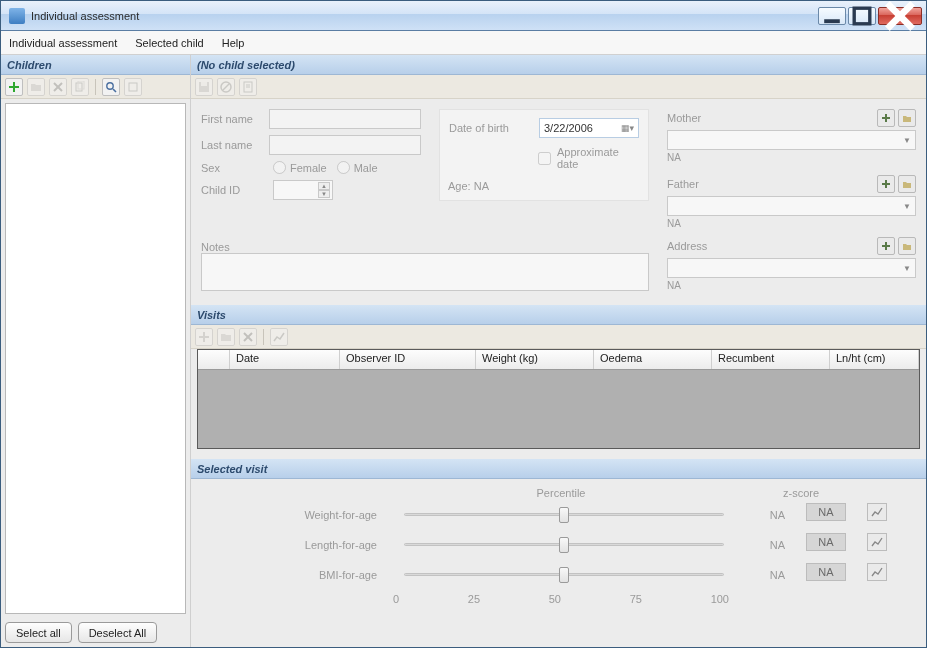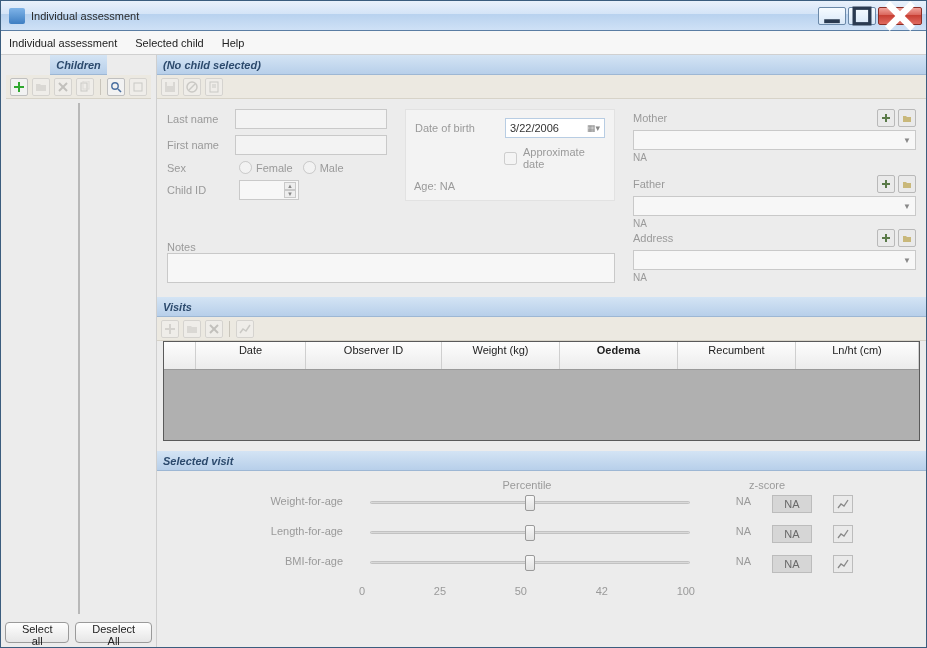--- a/index.html
+++ b/index.html
@@ -11,21 +11,21 @@
   .titlebar .title { flex: 1; color: #2a2a2a; }
   .winbtns { display: flex; gap: 2px; }
   .winbtn { width: 28px; height: 18px; border: 1px solid #6a88a8; border-radius: 2px; background: linear-gradient(#f6fbff,#d9e8f8); display: flex; align-items: center; justify-content: center; color: #2a3a50; font-size: 10px; }
   .winbtn.close { width: 44px; background: linear-gradient(#f1a39a,#d9645a 45%,#c73f33 46%,#e06a60); color: #fff; border-color: #8a2e26; }
   
   .menubar { height: 24px; background: #f7f7f7; border-bottom: 1px solid #d0d0d0; display: flex; align-items: center; padding: 0 8px; gap: 18px; }
   .menubar span { color: #222; }
   
   .body { flex: 1; display: flex; background: #ececec; }
   
-  .leftcol { width: 156px; display: flex; flex-direction: column; border-right: 1px solid #cfcfcf; align-items: center; }
+  .leftcol { width: 190px; display: flex; flex-direction: column; border-right: 1px solid #cfcfcf; }
   .panel-header { height: 20px; background: linear-gradient(#d4e4f4,#b7cfea); border-bottom: 1px solid #9db7d4; padding: 0 6px; display: flex; align-items: center; font-style: italic; font-weight: bold; color: #2c4a6d; }
   .toolbar { height: 24px; background: #ece9e1; border-bottom: 1px solid #d7d3c8; display: flex; align-items: center; padding: 0 4px; gap: 4px; }
   .tbtn { width: 18px; height: 18px; border: 1px solid #bfbfbf; border-radius: 2px; background: #f2f2f2; display: flex; align-items: center; justify-content: center; }
   .tbtn.disabled { opacity: 0.5; }
   .tbtn svg { width: 12px; height: 12px; }
   .tsep { width: 1px; height: 16px; background: #c8c4ba; margin: 0 2px; }
   .listbox { flex: 1; background: #fff; border: 1px solid #b8b8b8; margin: 4px; }
   .list-actions { display: flex; gap: 6px; padding: 4px; }
   .btn { height: 21px; padding: 0 10px; background: linear-gradient(#fefefe,#e6e6e6); border: 1px solid #9a9a9a; border-radius: 4px; color: #222; }
   
@@ -56,29 +56,29 @@
   .mini .mbtn { width:18px; height:18px; border:1px solid #b9b9b9; background:#eaeaea; border-radius:2px; display:flex; align-items:center; justify-content:center; }
   .combo { height: 20px; border:1px solid #c9c9c9; background:#f7f7f7; margin-top:3px; display:flex; align-items:center; justify-content:flex-end; padding-right:4px; color:#888; }
   .combo .tri { font-size:8px; color:#888; }
   .na { color:#9a9a9a; font-size:10px; margin-top:2px; }
   .notes-row { grid-column: 1 / 3; display:flex; margin-top:8px;flex-direction:column; }
   .notes-row label { width:72px; color:#9a9a9a; padding-top:4px; }
   .notes-row textarea { flex:1; height:60px; border:1px solid #c9c9c9; background:#f7f7f7; resize:none; }
   
   .visits-tb { height:24px; background:#ece9e1; border-bottom:1px solid #d7d3c8; display:flex; align-items:center; padding:0 4px; gap:4px; }
   .grid-wrap { border:1px solid #5a5a5a; margin: 0 6px; height: 100px; background:#b0b0b0; display:flex; flex-direction:column; }
-  .grid-head { display:flex; background: linear-gradient(#fdfdfd,#ececec); border-bottom:1px solid #9a9a9a; height:28px;text-align:center; }
+  .grid-head { display:flex; background: linear-gradient(#fdfdfd,#ececec); border-bottom:1px solid #9a9a9a; height:20px; }
   .grid-head .gh { border-right:1px solid #cfcfcf; padding:2px 6px; color:#222; }
-  .gh.c0{width:32px;} .gh.c1{width:110px;} .gh.c2{width:136px;} .gh.c3{width:118px;} .gh.c4{width:118px;font-weight:bold;} .gh.c5{width:118px;} .gh.c6{flex:1;}
+  .gh.c0{width:32px;} .gh.c1{width:110px;} .gh.c2{width:136px;} .gh.c3{width:118px;} .gh.c4{width:118px;} .gh.c5{width:118px;} .gh.c6{flex:1;}
   
   .sv-body { padding: 8px 8px 12px 20px; }
   .sv-headers { display:flex; margin-left: 180px; margin-bottom:4px; color:#9a9a9a; }
   .sv-headers .perc { width: 340px; text-align:center; }
   .sv-headers .zsc { width: 120px; text-align:center; margin-left: 10px; }
-  .metric { display:flex; align-items:flex-start; margin-bottom:12px;gap:13px; }
+  .metric { display:flex; align-items:flex-end; margin-bottom:12px;gap:13px; }
   .metric label { width: 180px; text-align:right; padding-right: 14px; color:#9a9a9a; }
   .slider { width: 320px; position:relative; height:14px; }
   .slider .track { position:absolute; top:6px; left:0; right:0; height:3px; background:#d9d9d9; border:1px solid #c2c2c2; border-radius:2px; }
   .slider .thumb { position:absolute; top:0; left:50%; transform:translateX(-50%); width:10px; height:16px; background:linear-gradient(#f8f8f8,#e2e2e2); border:1px solid #9a9a9a; border-radius:2px; }
   .nacell { width:40px; text-align:right; color:#9a9a9a; margin-left: 8px; }
   .zbox { width:40px; height:18px; background:#d6d6d6; border:1px solid #bcbcbc; text-align:center; color:#6a6a6a; margin-left: 8px; line-height:16px; }
   .gbtn { width:20px; height:18px; border:1px solid #bcbcbc; background:#eaeaea; margin-left:8px; display:flex; align-items:center; justify-content:center; }
   .ticks { display:flex; margin-left:180px; width:340px; justify-content:space-between; color:#9a9a9a; font-size:10px; padding: 0 2px;}
 </style>
 </head>
@@ -184,25 +184,25 @@
               <line x1="4" y1="4" x2="8" y2="4" stroke="#aaa"></line>
               <line x1="4" y1="6" x2="8" y2="6" stroke="#aaa"></line>
             </svg>
           </div>
       </div>
 
       <div class="form-area">
 
         <div>
           <div class="fld">
+              <label>First name</label>
+              <input class="txt" disabled="" style="">
+            </div>
+          <div class="fld">
               <label>Last name</label>
-              <input class="txt" disabled="" style="">
-            </div>
-          <div class="fld">
-              <label>First name</label>
               <input class="txt" disabled="" style="">
             </div>
           <div class="fld">
               <label>Sex</label>
             <span class="radio">
                 <input type="radio" disabled="" style="">
                 <span>Female</span>
               </span>
             <span class="radio">
                 <input type="radio" disabled="" style="">
@@ -279,21 +279,21 @@
                 <span class="tri">▼</span>
               </div>
             <div class="na">NA</div>
           </div>
         </div>
 
         <div class="notes-row">
           <label>Notes</label>
           <textarea disabled="" style=""></textarea>
         </div>
-        <div class="rel" style="">
+        <div class="rel" style="margin-top:8px;">
           <div class="top">
               <label>Address</label>
             <div class="mini">
               <div class="mbtn">
                   <svg width="10" height="10">
                     <line x1="5" y1="1" x2="5" y2="9" stroke="#5a7a48" stroke-width="2"></line>
                     <line x1="1" y1="5" x2="9" y2="5" stroke="#5a7a48" stroke-width="2"></line>
                   </svg>
                 </div>
               <div class="mbtn">
@@ -395,19 +395,19 @@
           <div class="gbtn">
               <svg width="12" height="12">
                 <polyline points="1,10 4,6 7,8 11,2" fill="none" stroke="#888" stroke-width="1.3"></polyline>
               </svg>
             </div>
         </div>
         <div class="ticks">
           <span>0</span>
           <span>25</span>
           <span>50</span>
-          <span>42</span>
+          <span>75</span>
           <span>100</span>
         </div>
       </div>
     </div>
   </div>
 </div>
 
 </body></html>

